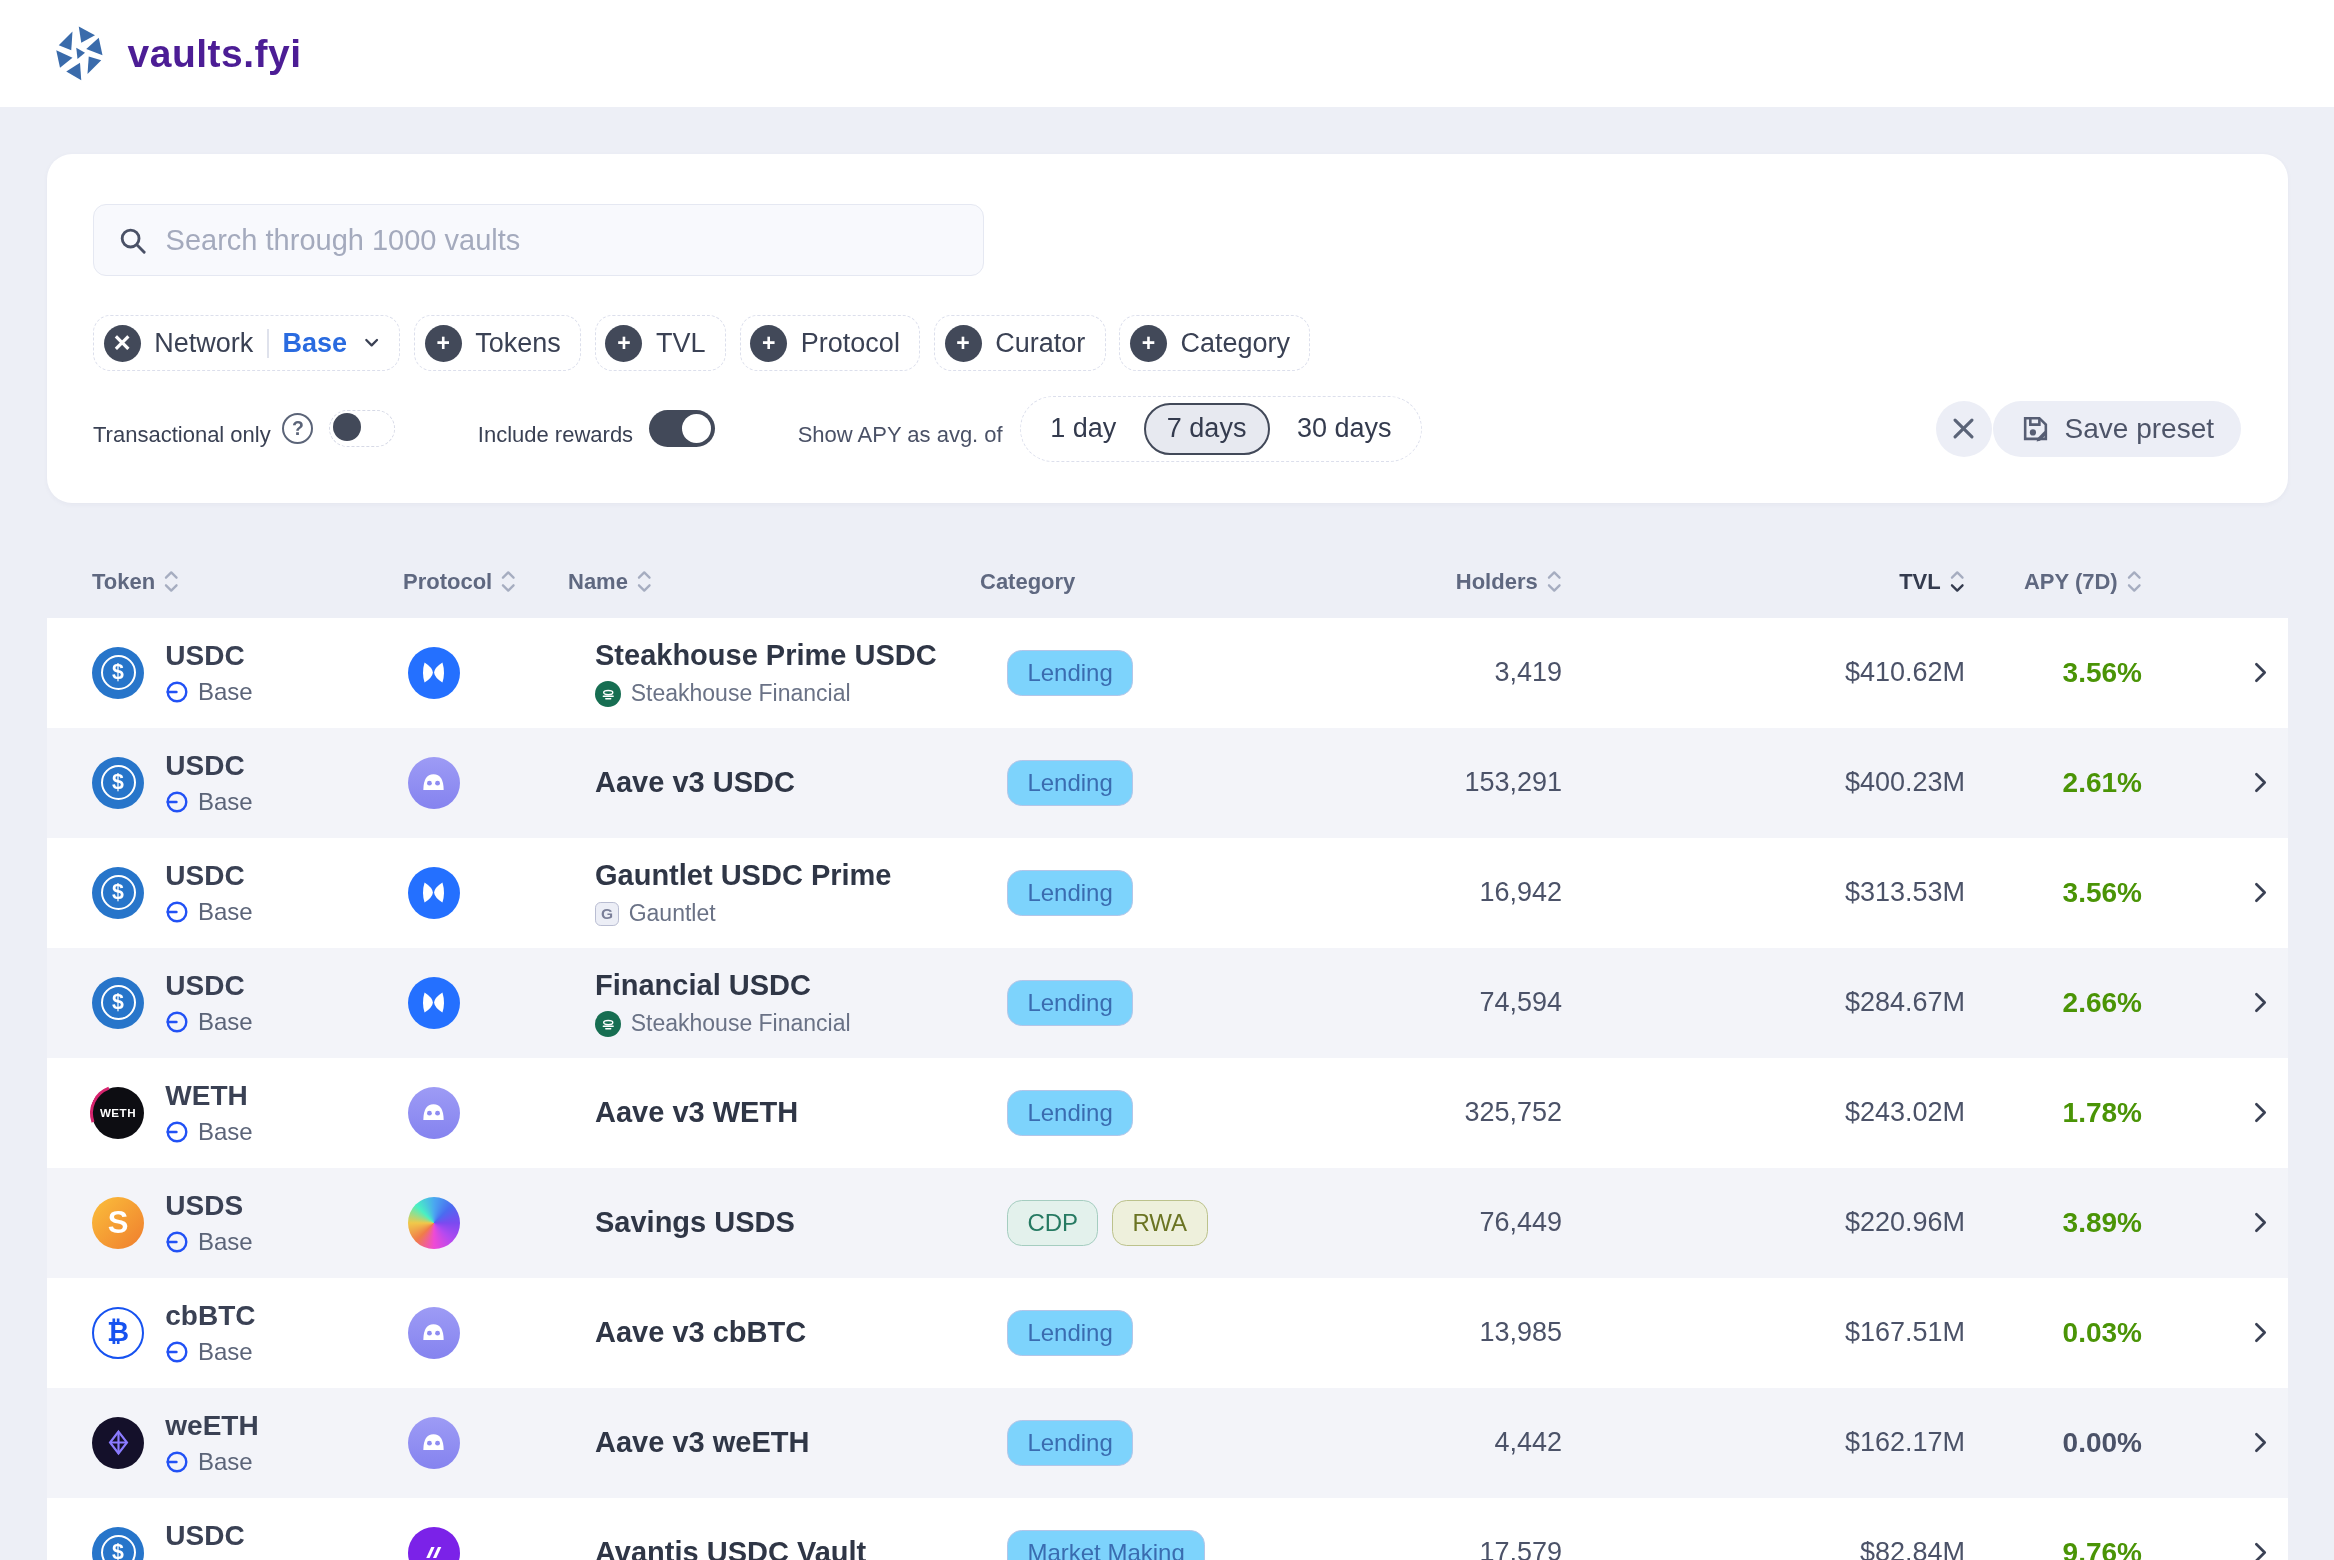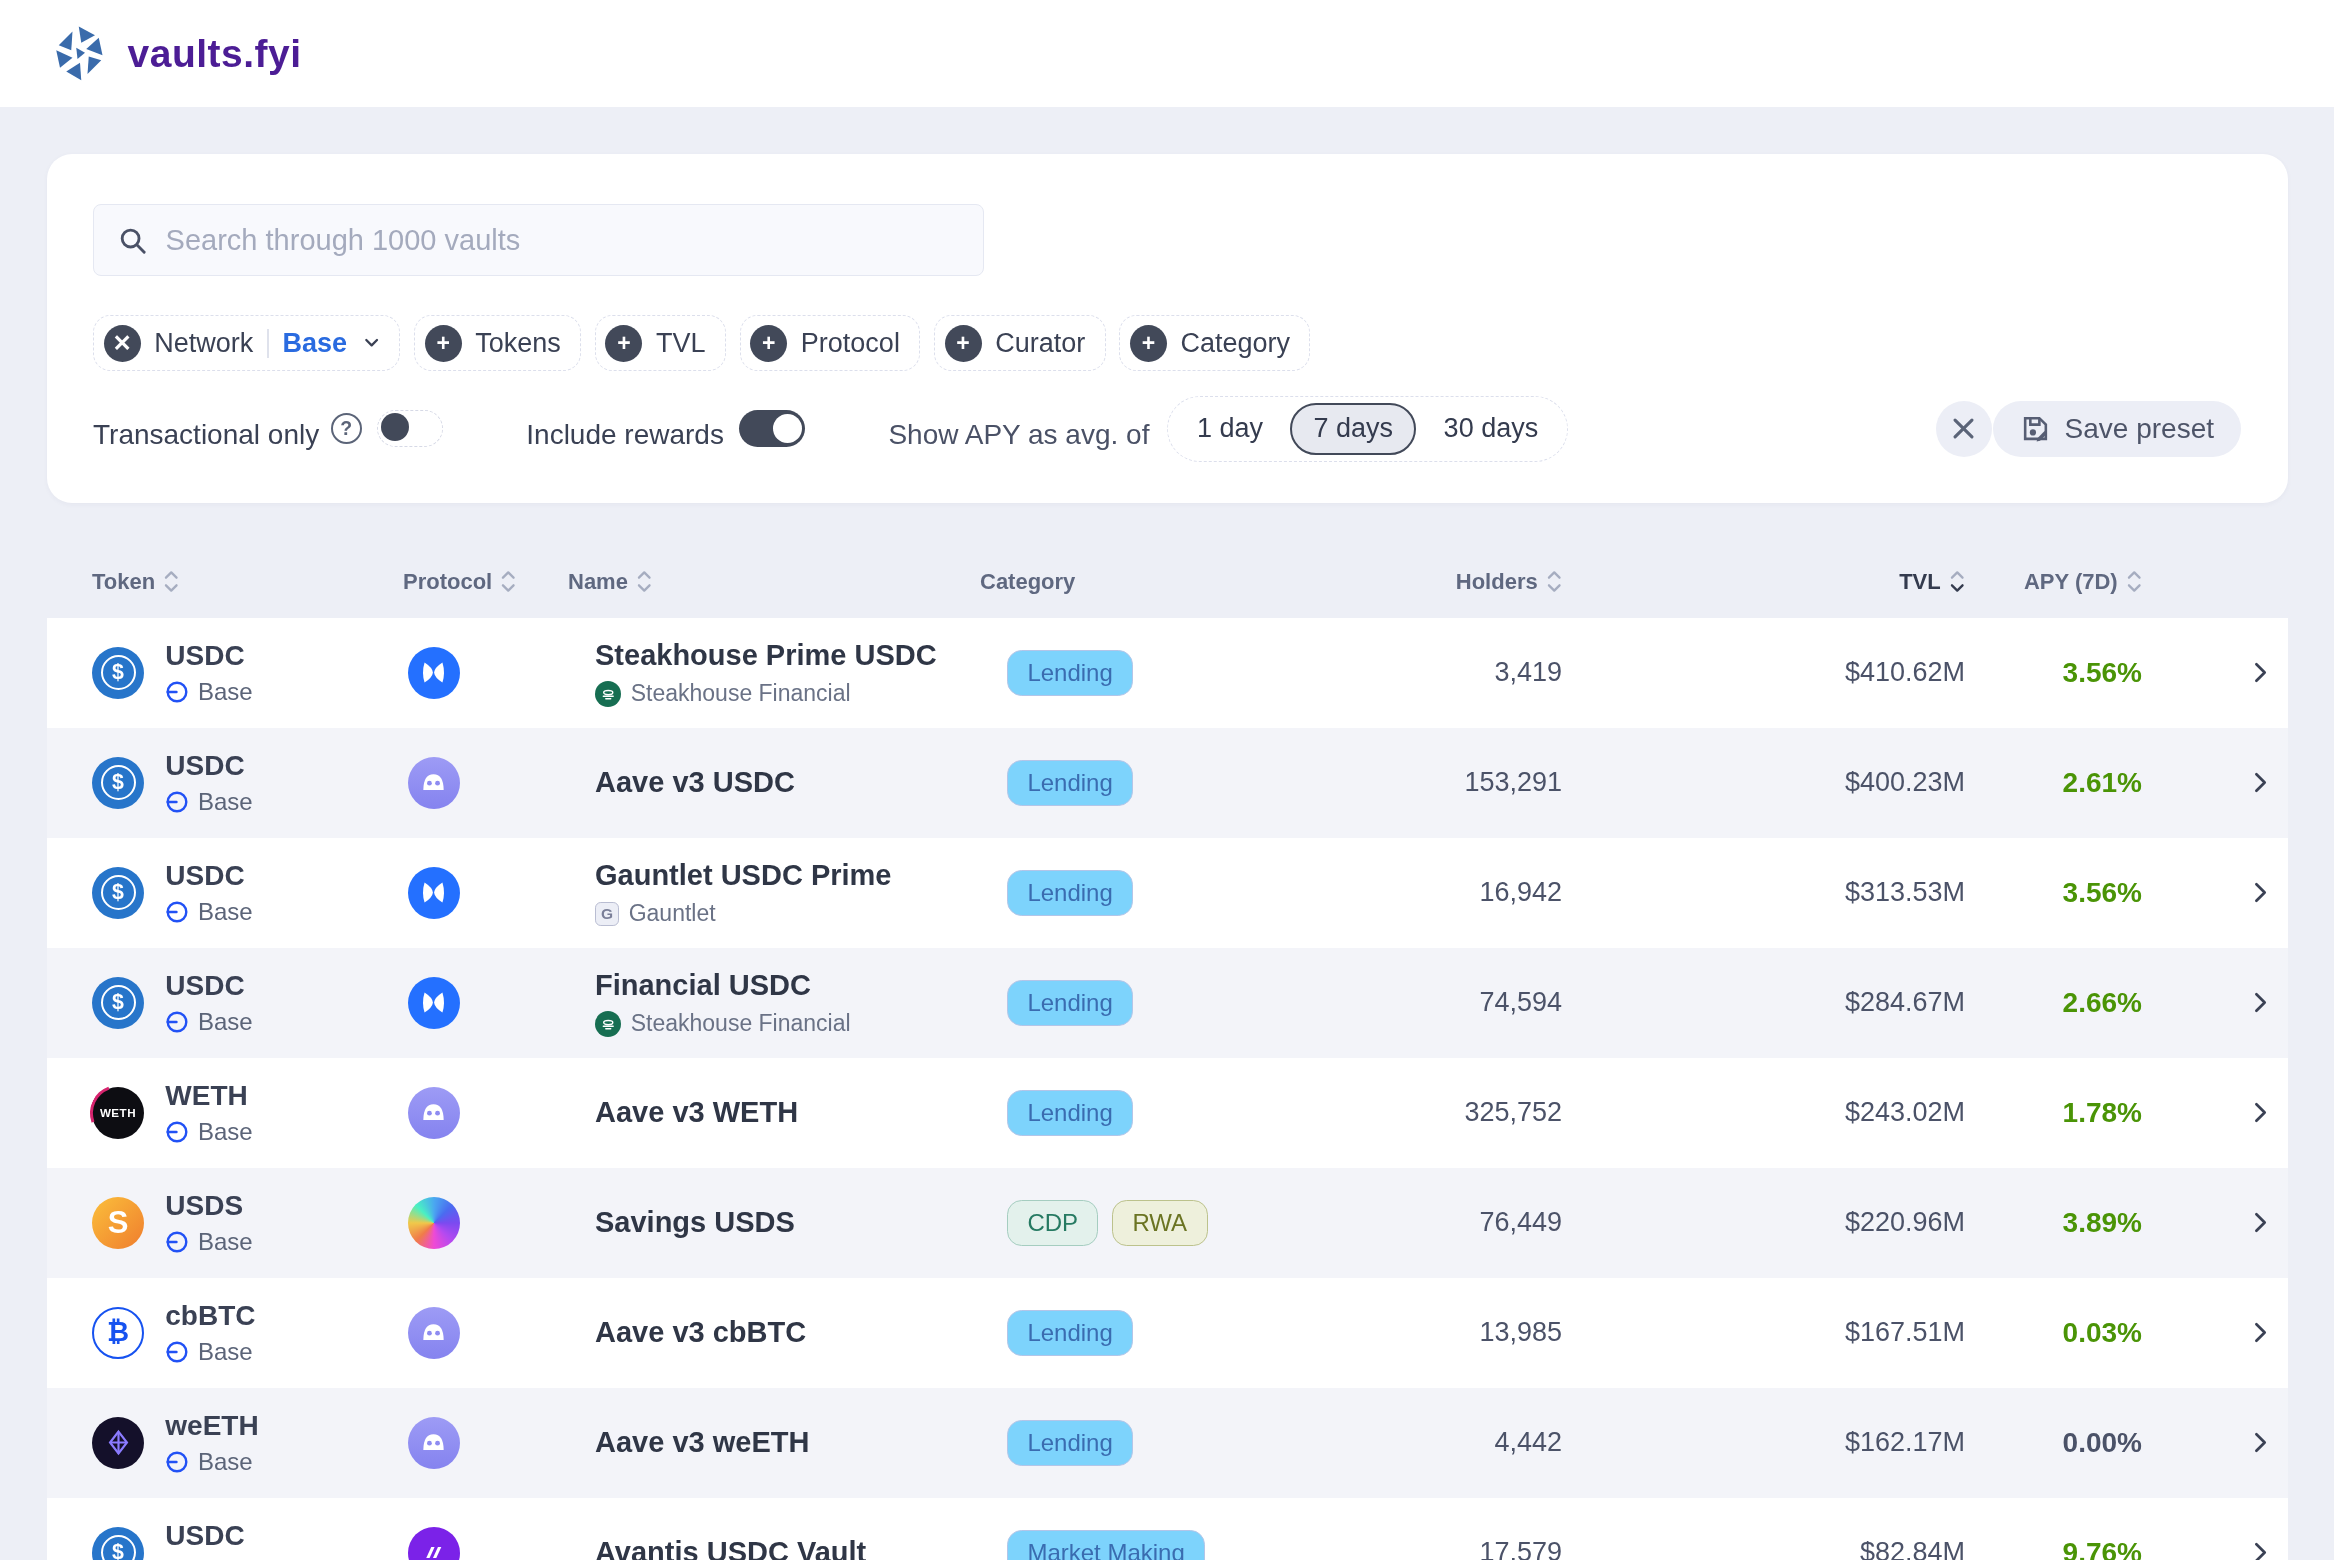--- a/index.html
+++ b/index.html
@@ -14,33 +14,33 @@
   .topbar-right { margin-left:auto; display:flex; align-items:center; }
   .btn { height:62px; border-radius:9.7px; font-size:28px; font-weight:bold; display:flex; align-items:center; cursor:pointer; }
   .btn-connect { background:#e7ecf7; border:1.9px solid #a7bbdf; color:#2b5c9c; padding:0 29px; }
   .btn-create { background:#275a9b; border:1.9px solid #275a9b; color:#ffffff; padding:0 33px; margin-left:21.3px; }
   .top-divider { width:1.9px; height:56px; background:#e4e6ef; margin:0 39px; }
   .hamburger { display:flex; flex-direction:column; gap:7.8px; cursor:pointer; padding:5.8px 1.9px; }
   .hamburger span { display:block; width:43px; height:5.8px; border-radius:2.9px; background:#2b5c9c; }
 
   
   .panel { margin:47px 47px 0; background:#ffffff; border-radius:25px; padding:50px 47px 41px 46px; box-shadow:0 1.9px 5.8px rgba(40,50,90,.04); }
-  .searchbox { width:891px; height:72px; background:#f8f9fd; border:1.9px solid #e5e8f2; border-radius:8px; display:flex; align-items:center; padding:0 23px; gap:17.5px; }
+  .searchbox { width:891px; height:72px; background:#f8f9fd; border:1.9px solid #e5e8f2; border-radius:13px; display:flex; align-items:center; padding:0 23px; gap:17.5px; }
   .searchbox input { border:none; outline:none; background:transparent; font-size:29px; color:#3a4154; width:100%; font-family:"Liberation Sans",sans-serif; }
   .searchbox input::placeholder { color:#a4aabd; }
 
   .chips-row { margin-top:39px; display:flex; align-items:center; gap:13.6px; }
   .chip { height:56px; display:flex; align-items:center; gap:13.6px; background:#fff; border:1.9px dashed #dcdfec; border-radius:17.5px; padding:0 19.4px 0 9.7px; font-size:27px; color:#3a4154; cursor:pointer; }
   .chip-circle { width:37px; height:37px; border-radius:50%; background:#424959; color:#fff; display:flex; align-items:center; justify-content:center; font-size:23px; font-weight:bold; line-height:1; }
   .chip-divider { width:1.9px; height:29px; background:#dfe2ec; }
   .chip-value { color:#2a6be0; font-weight:bold; }
   .chev-down { width:21.3px; height:21.3px; }
 
   .controls-row { margin-top:25px; display:flex; align-items:center; }
-  .ctl-label { font-size:28px; color:#3a4154;margin-top:12px; }
+  .ctl-label { font-size:22px; color:#3a4154;margin-top:12px; }
   .help { width:31px; height:31px; border:2.4px solid #5b6478; border-radius:50%; color:#5b6478; font-size:19.4px; font-weight:bold; display:flex; align-items:center; justify-content:center; margin-left:11.6px; }
   .toggle { width:66px; height:37px; border-radius:969px; position:relative; margin-left:15.5px; cursor:pointer; }
   .toggle.off { background:#ffffff; border:1.9px dashed #d6d9e6; }
   .toggle.off .knob { position:absolute; left:2.9px; top:1.9px; width:28px; height:28px; border-radius:50%; background:#424959; }
   .toggle.on { background:#424959; }
   .toggle.on .knob { position:absolute; right:3.9px; top:3.9px; width:29px; height:29px; border-radius:50%; background:#ffffff; }
   .grp { display:flex; align-items:center; }
   .grp + .grp { margin-left:83px; }
   .seg-wrap { margin-left:17.5px; border:1.9px dashed #dcdfec; border-radius:969px; padding:5.8px; display:flex; align-items:center; gap:3.9px; }
   .seg { font-size:27px; color:#343b4e; padding:8.7px 21.3px; border-radius:969px; border:2.4px solid transparent; cursor:pointer; white-space:nowrap; }

